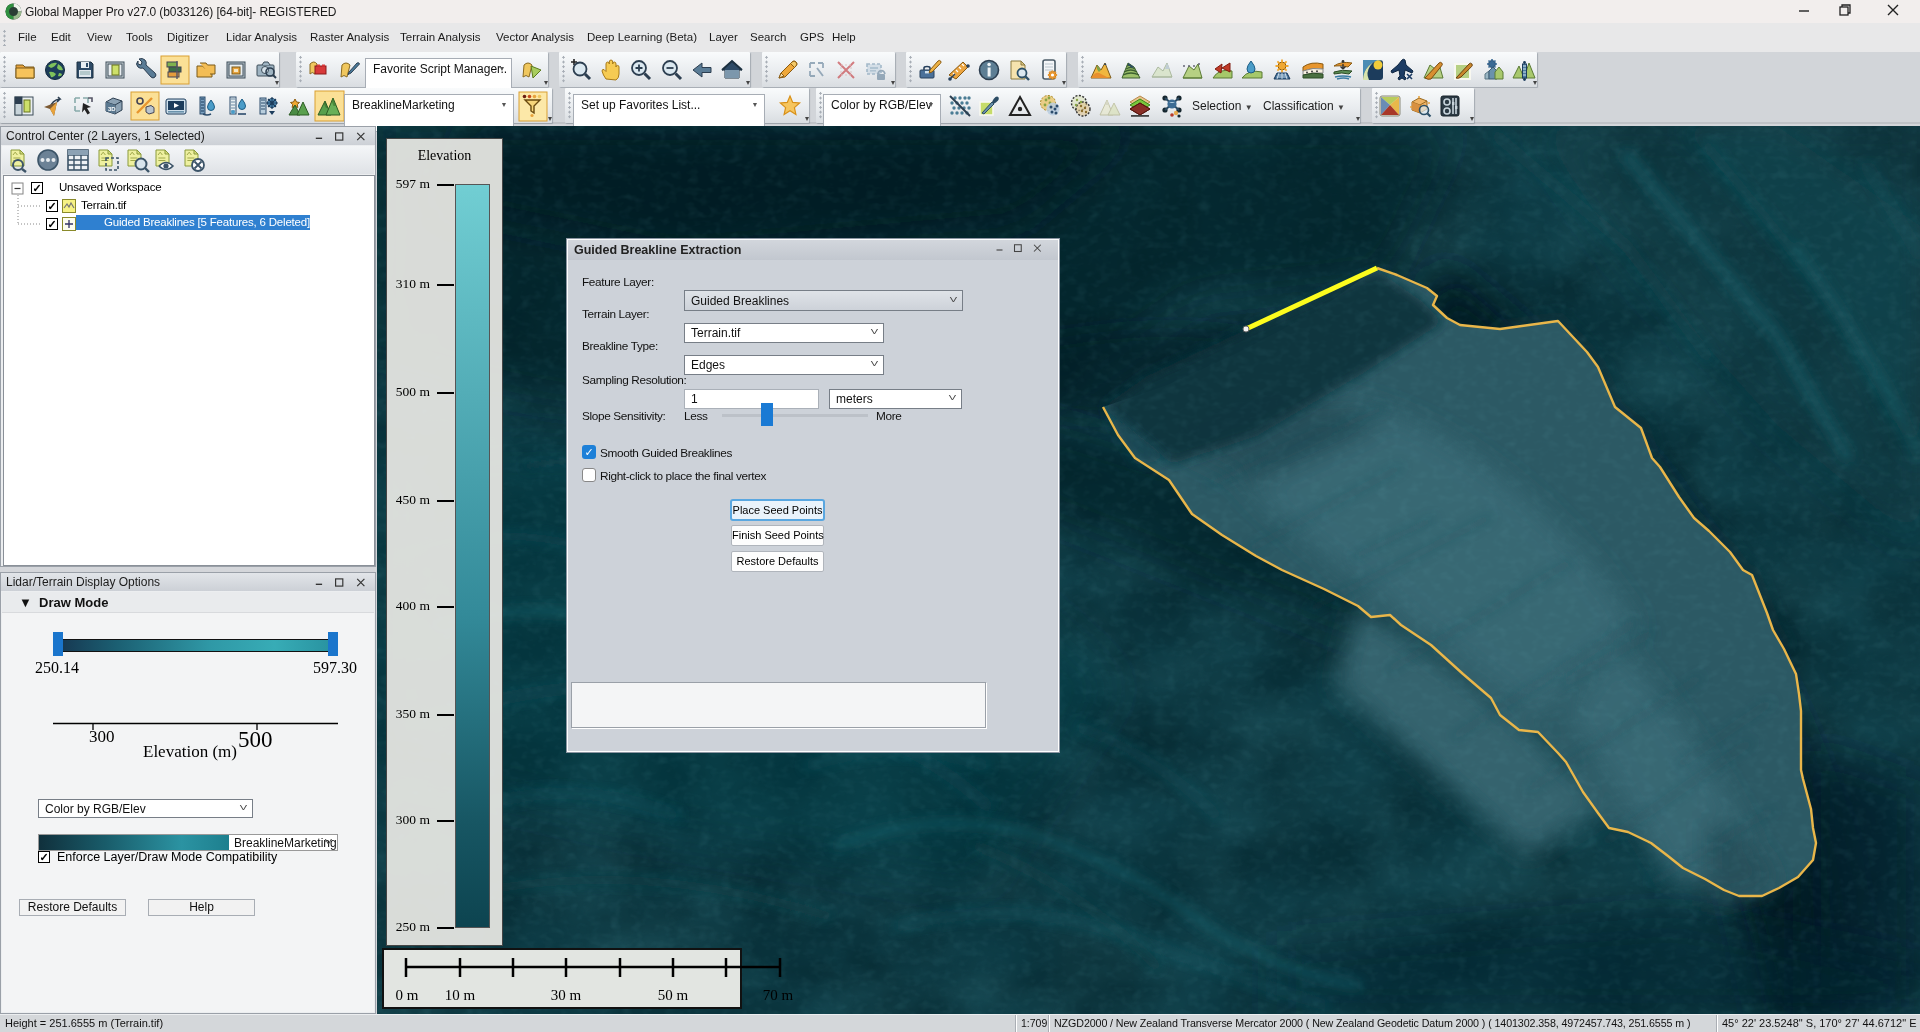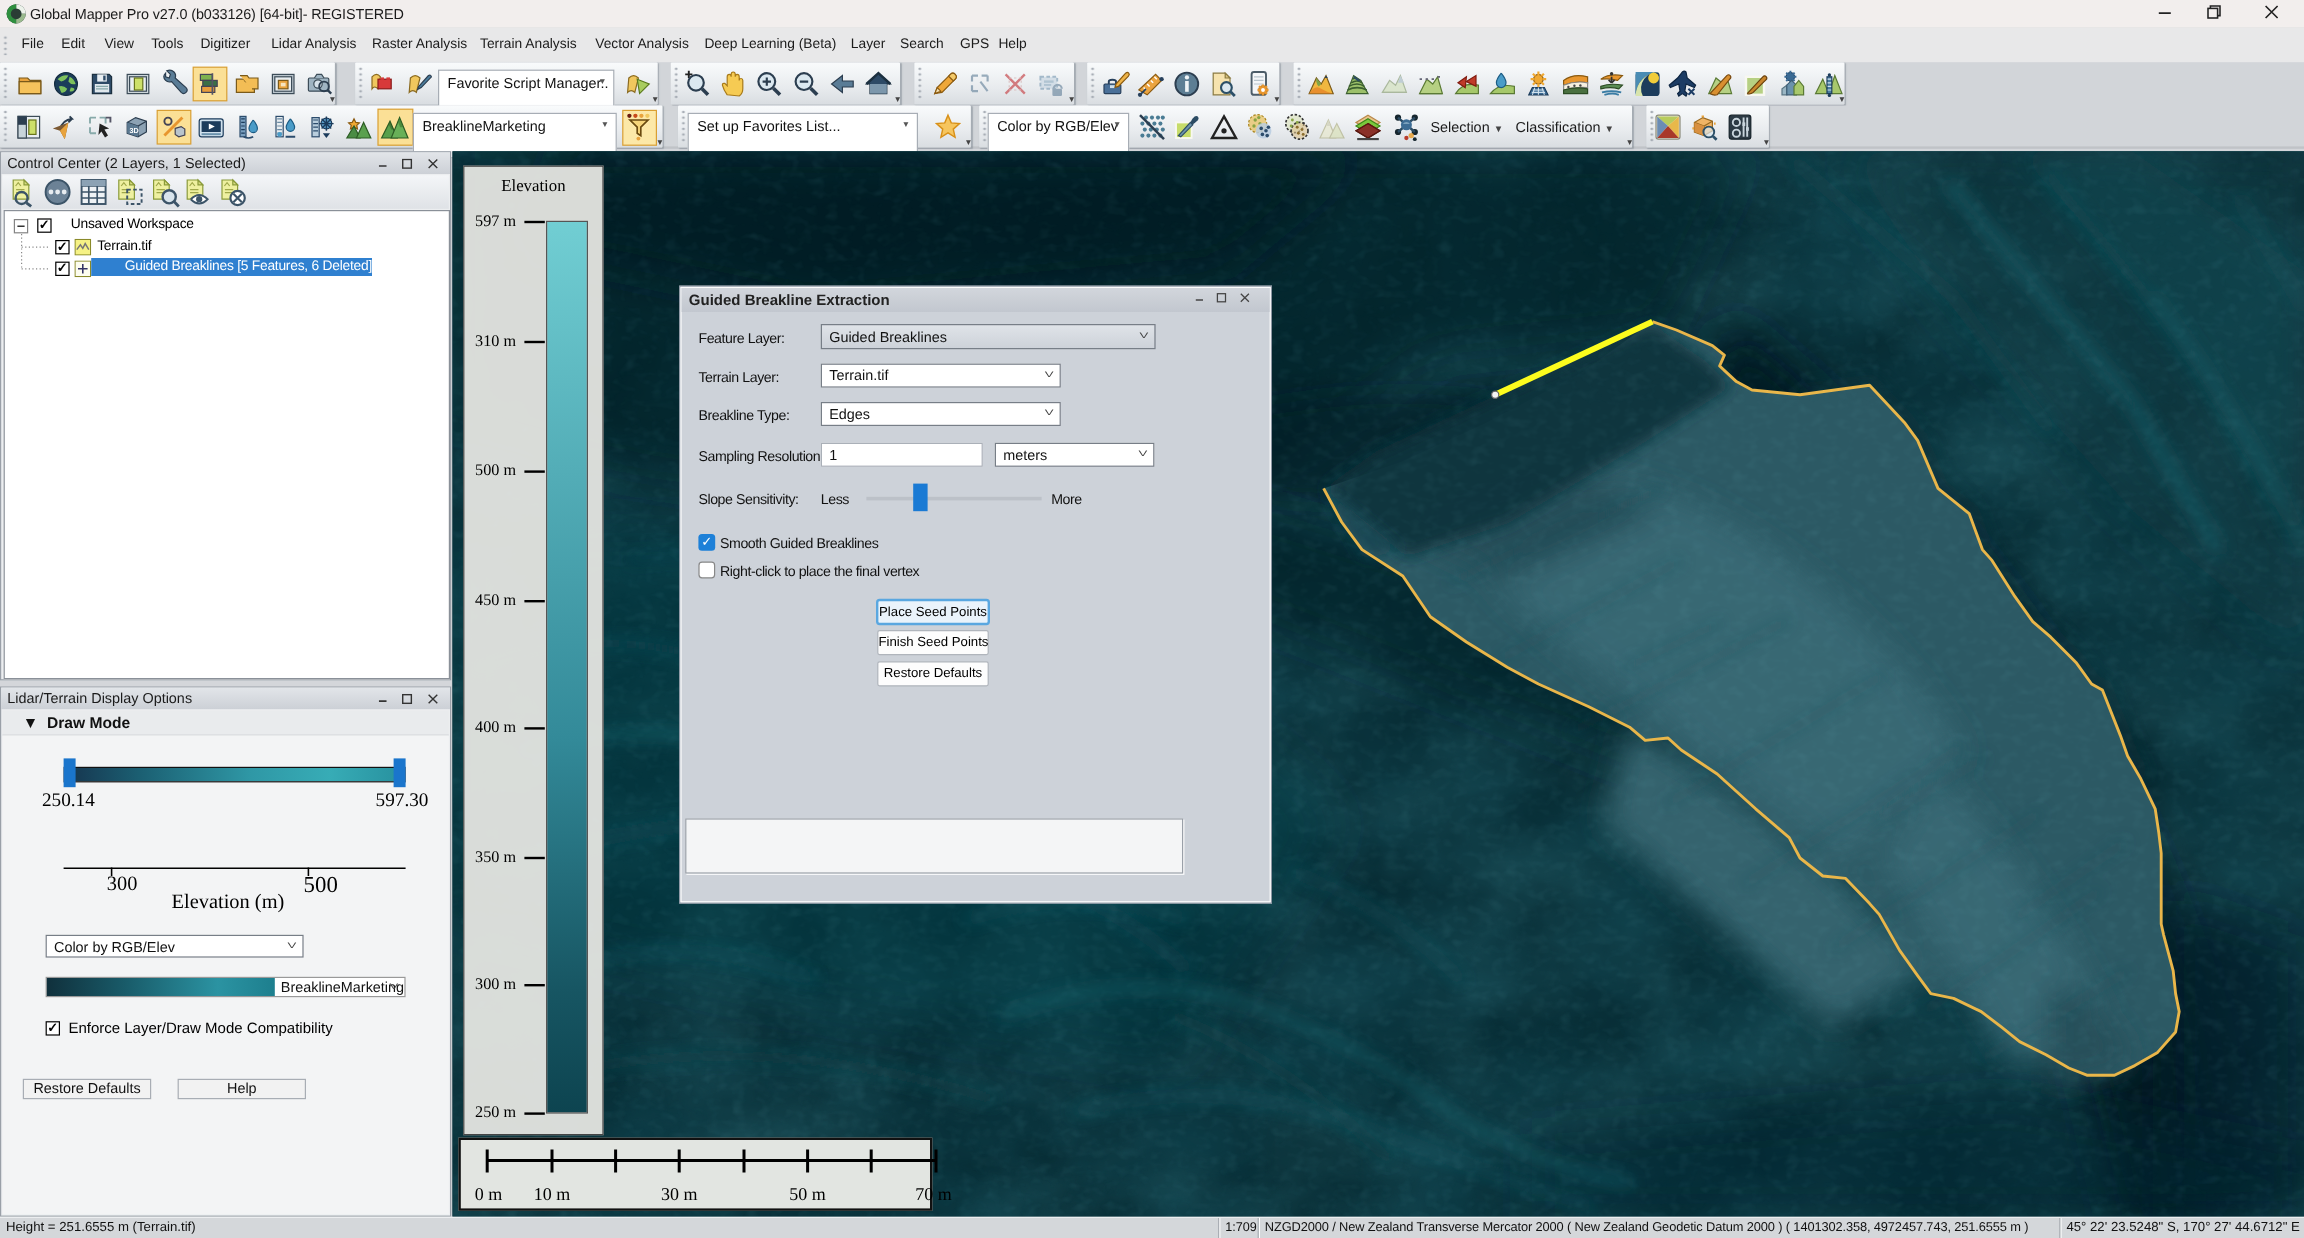--- a/index.html
+++ b/index.html
@@ -37,39 +37,39 @@
 .trow { position:absolute; font-size:11.5px; letter-spacing:-0.2px; color:#000; white-space:nowrap; }
 #sel-row { position:absolute; left:72px; top:39px; width:234px; height:15px; background:#2f80d0; color:#fff; font-size:11.5px; letter-spacing:-0.2px; padding:1px 0 0 2px; white-space:nowrap; overflow:hidden;text-align:right; }
 .cbx { position:absolute; width:12px; height:12px; border:1.4px solid #000; background:#fff; font-size:11px; font-weight:bold; line-height:10px; text-align:center; }
 
 #lt { left:0; top:572px; width:376px; height:442px; }
 #dm-head { position:absolute; left:1px; top:19px; right:1px; height:21px; background:#e9ebed; border-bottom:1px solid #d8dadd; font-size:13px; font-weight:bold; color:#111; padding:3px 0 0 17px; }
 #dm-body { position:absolute; left:1px; top:40px; right:1px; bottom:1px; background:#f3f4f5; }
 
 .serif { font-family:"Liberation Serif", serif; }
 
-.combo { position:absolute; background:#fff; border:1px solid #777e87; font-size:12px; color:#111; }
+.combo { position:absolute; background:#fff; border:1px solid #777e87; font-size:12px; color:#111;margin-top:20px; }
 .combo .ctxt { position:absolute; left:6px; top:2px; white-space:nowrap; }
 .combo .varr { position:absolute; right:5px; top:2px; color:#444; font-size:11px; transform:scaleY(.6); }
 
 .btn { position:absolute; background:#f2f2f2; border:1px solid #a8adb4; font-size:12px; color:#111; text-align:center; }
 
 
 #map { position:absolute; left:377px; top:126px; width:1543px; height:888px; background:#0b3540; overflow:hidden; }
 
 
 #legend { position:absolute; left:386px; top:138px; width:117px; height:808px; background:rgba(229,230,225,0.95); border:1px solid #444; }
 #legend .ltitle { position:absolute; left:0; top:9px; width:100%; text-align:center; font-size:14px; color:#000; }
 #lgrad { position:absolute; left:68px; top:45px; width:35px; height:744px; border:1px solid #555;
   background:linear-gradient(#71ced3,#53adb7 28%,#338a99 58%,#175663 86%,#0d4450); }
 .ltick { position:absolute; height:1.5px; width:17px; background:#000; left:50px; }
 .llab { position:absolute; right:72px; font-size:13.5px; color:#000; white-space:nowrap;text-align:center; }
 
 
-#scalebar { position:absolute; left:382px; top:948px; width:395px; height:61px; background:#e2e5e1; border:2px solid #111; }
+#scalebar { position:absolute; left:382px; top:948px; width:360px; height:61px; background:#e2e5e1; border:2px solid #111; }
 
 
 #dlg { position:absolute; left:566px; top:238px; width:494px; height:515px; background:#cdd2d9; border:1px solid #8b95a2; outline:1px solid #fdfdfd; outline-offset:-2px; }
 #dlg-title { position:absolute; left:1px; top:1px; right:1px; height:20px; background:linear-gradient(#d2d6dc,#c2c7cf); font-size:12.5px; font-weight:bold; color:#222; padding:3px 0 0 6px; }
 .dlab { position:absolute; font-size:11.8px; letter-spacing:-0.35px; color:#111; }
 #seedbtn { position:absolute; left:730px; top:499px; width:95px; height:22px; background:#eaf3fb; border:2px solid #5aa7e0; border-radius:3px; font-size:11px; white-space:nowrap; text-align:center; padding-top:3px; }
 .dbtn { position:absolute; left:731px; width:93px; height:21px; background:#fdfdfd; border:1px solid #b0b5bc; border-radius:2px; font-size:11px; white-space:nowrap; text-align:center; padding-top:3px; }
 #dlg-log { position:absolute; left:571px; top:682px; width:415px; height:46px; background:#f4f5f6; border:1px solid #9aa0a8; box-shadow:1px 1px 0 #fff; }
 
 
@@ -905,21 +905,21 @@
   <div style="position:absolute;left:53px;top:632px;width:10px;height:24px;background:#1a75cc"></div>
   <div style="position:absolute;left:328px;top:632px;width:10px;height:24px;background:#1a75cc"></div>
   <div class="serif" style="position:absolute;left:35px;top:659px;font-size:16px">250.14</div>
   <div class="serif" style="position:absolute;left:313px;top:659px;font-size:16px">597.30</div>
   <svg style="position:absolute;left:0;top:715px" width="376" height="50">
     <line x1="53" y1="8.5" x2="338" y2="8.5" stroke="#000" stroke-width="1.3"></line>
     <line x1="93" y1="8" x2="93" y2="15" stroke="#000" stroke-width="1.3"></line>
     <line x1="257" y1="8" x2="257" y2="15" stroke="#000" stroke-width="1.3"></line>
   </svg>
   <div class="serif" style="position:absolute;left:89px;top:727px;font-size:17px">300</div>
-  <div class="serif" style="position:absolute;left:253px;top:727px;font-size:19px">500</div>
+  <div class="serif" style="position:absolute;left:238px;top:727px;font-size:23px">500</div>
   <div class="serif" style="position:absolute;left:143px;top:742px;font-size:17px">Elevation (m)</div>
 
   <div class="combo" style="left:38px;top:779px;width:215px;height:19px">
       <span class="ctxt">Color by RGB/Elev</span>
       <span class="varr">V</span>
     </div>
   <div class="combo" style="left:38px;top:814px;width:300px;height:17px;border-color:#999">
     <div style="position:absolute;left:0;top:0;width:190px;height:15px;background:linear-gradient(90deg,#10303c,#195c6a 35%,#2b93a2 75%,#1d7f8e)"></div>
     <span class="ctxt" style="left:195px;top:1px">BreaklineMarketing</span>
       <span class="varr" style="top:1px">V</span>

